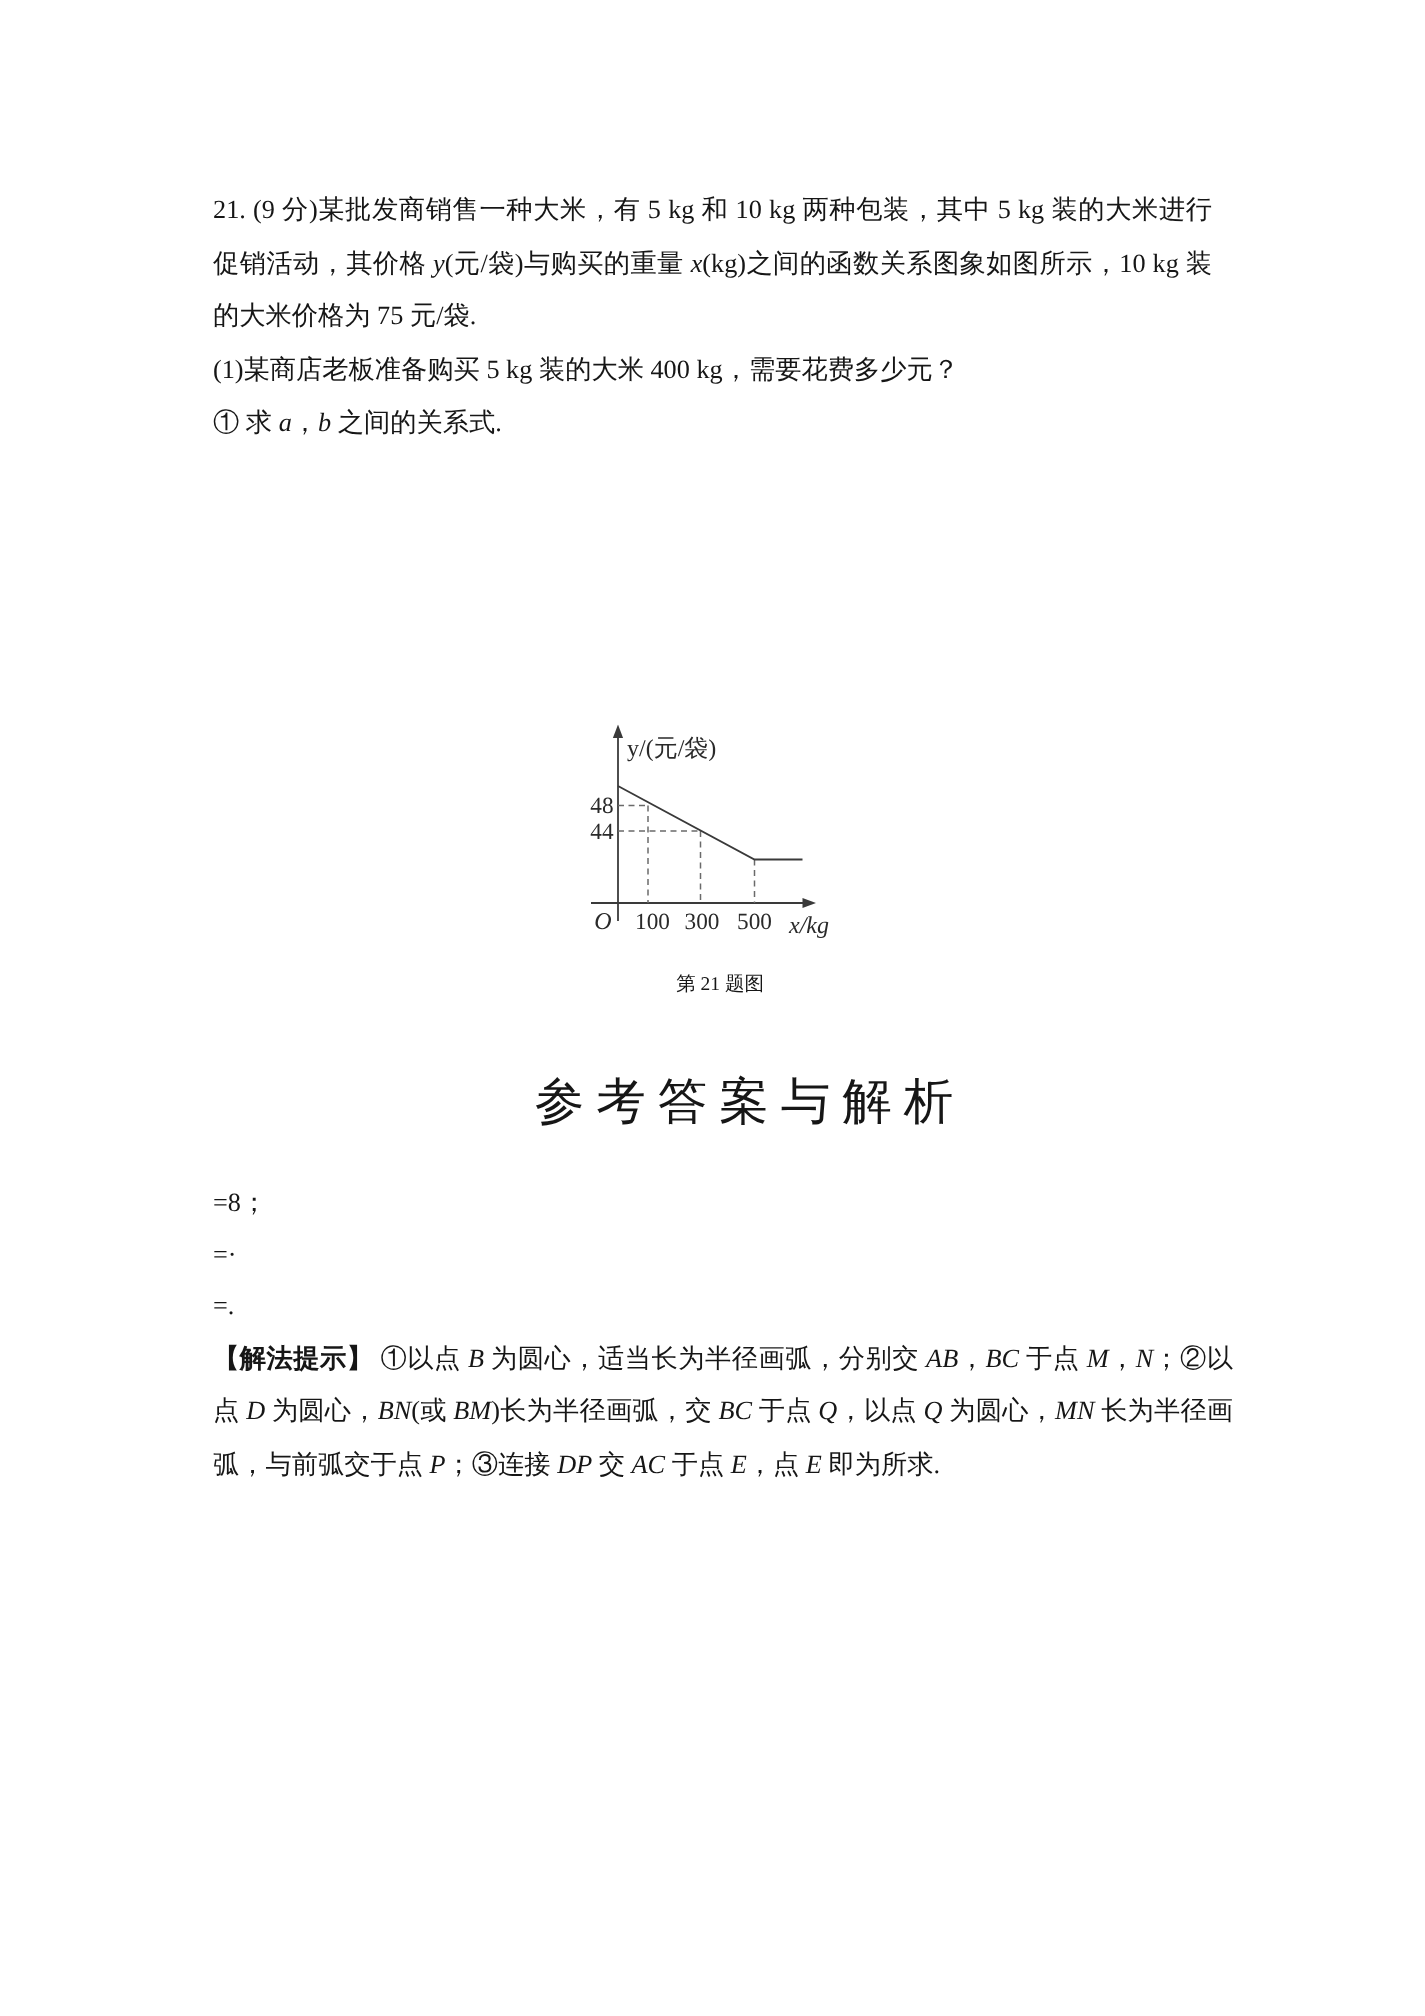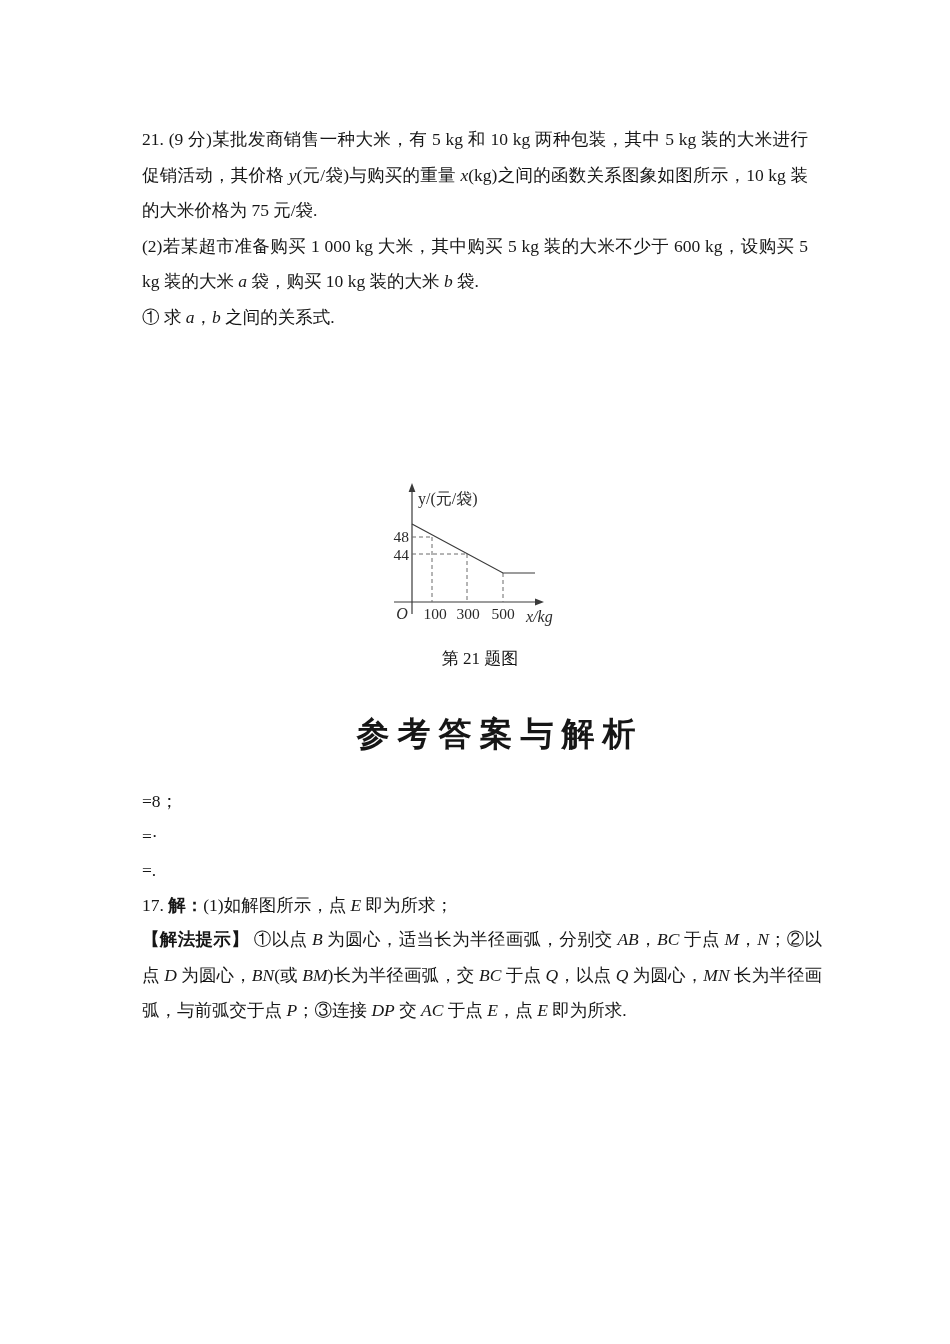--- a/index.html
+++ b/index.html
@@ -17,44 +17,44 @@
     position:absolute; left:142px; top:784px; width:680px;
     font-size:17.5px; line-height:34.5px;
   }
   .answers p { margin:0; }
   .answers .hint { text-align:justify; line-height:35.5px; }
   .it { font-style:italic; }
   .bd { font-weight:bold; font-family:"Liberation Sans","DejaVu Sans",sans-serif; }
   .fig { position:absolute; left:380px; top:483px; }
   .fig-caption {
     position:absolute; left:380px; top:647px; width:200px;
-    text-align:center; font-size:17px;
+    text-align:center; font-size:13px;
   }
   .ans-title {
     position:absolute; top:712px; left:500px; transform:translateX(-50%);
-    margin:0; font-size:33px; font-weight:bold; letter-spacing:8px;
+    margin:0; font-size:33px; font-weight:normal; letter-spacing:8px;
     white-space:nowrap; font-family:"Liberation Serif","DejaVu Serif",serif;text-align:center;
   }
   svg text {
     font-family:"Liberation Serif","DejaVu Serif",serif;
     fill:#2a2a2a;
   }
   .tick { font-size:15.5px; }
   .axlabel { font-size:16px; }
   .olabel { font-size:16px; font-style:italic; }
   .xkg { font-size:16px; font-style:italic; }
 </style>
 </head>
 <body>
 
 <div class="page">
 
   <section class="problem">
     <p><span>21. (9 分)某批发商销售一种大米，有 5 kg 和 10 kg 两种包装，其中 5 kg 装的大米进行促销活动，其价格 </span><span class="it">y</span><span>(元/袋)与购买的重量 </span><span class="it">x</span><span>(kg)之间的函数关系图象如图所示，10 kg 装的大米价格为 75 元/袋.</span></p>
-    <p><span>(2)若某超市准备购买 1 000 kg 大米，其中购买 5 kg 装的大米不少于 600 kg，设购买 5 kg 装的大米 </span><span class="it">a</span><span> 袋，购买 10 kg 装的大米 </span><span class="it">b</span><span> 袋.</span></p>
+    <p><span>(1)某商店老板准备购买 5 kg 装的大米 400 kg，需要花费多少元？</span></p>
     <p><span>① 求 </span><span class="it">a</span><span>，</span><span class="it">b</span><span> 之间的关系式.</span></p>
   </section>
 
   <svg class="fig" width="195" height="150" viewBox="0 0 195 150">
 
     <line x1="32" y1="5" x2="32" y2="131" stroke="#3a3a3a" stroke-width="1.2"></line>
     <polygon points="32,0 28.6,9 35.4,9" fill="#3a3a3a"></polygon>
     <line x1="14" y1="119" x2="158" y2="119" stroke="#3a3a3a" stroke-width="1.2"></line>
     <polygon points="164,119 155,115.6 155,122.4" fill="#3a3a3a"></polygon>
 
@@ -77,17 +77,16 @@
   </svg>
 
   <div class="fig-caption">第 21 题图</div>
 
   <h1 class="ans-title">参考答案与解析</h1>
 
   <section class="answers">
     <p><span>=8；</span></p>
     <p><span>=·</span></p>
     <p><span>=.</span></p>
-    <p><span>17. </span><span class="bd">解：</span><span>(1)如解图所示，点 </span><span class="it">E</span><span> 即为所求；</span></p>
     <p class="hint"><span class="bd">【解法提示】</span><span> ①以点 </span><span class="it">B</span><span> 为圆心，适当长为半径画弧，分别交 </span><span class="it">AB</span><span>，</span><span class="it">BC</span><span> 于点 </span><span class="it">M</span><span>，</span><span class="it">N</span><span>；②以点 </span><span class="it">D</span><span> 为圆心，</span><span class="it">BN</span><span>(或 </span><span class="it">BM</span><span>)长为半径画弧，交 </span><span class="it">BC</span><span> 于点 </span><span class="it">Q</span><span>，以点 </span><span class="it">Q</span><span> 为圆心，</span><span class="it">MN</span><span> 长为半径画弧，与前弧交于点 </span><span class="it">P</span><span>；③连接 </span><span class="it">DP</span><span> 交 </span><span class="it">AC</span><span> 于点 </span><span class="it">E</span><span>，点 </span><span class="it">E</span><span> 即为所求.</span></p>
   </section>
 
 </div>
 
 </body></html>

